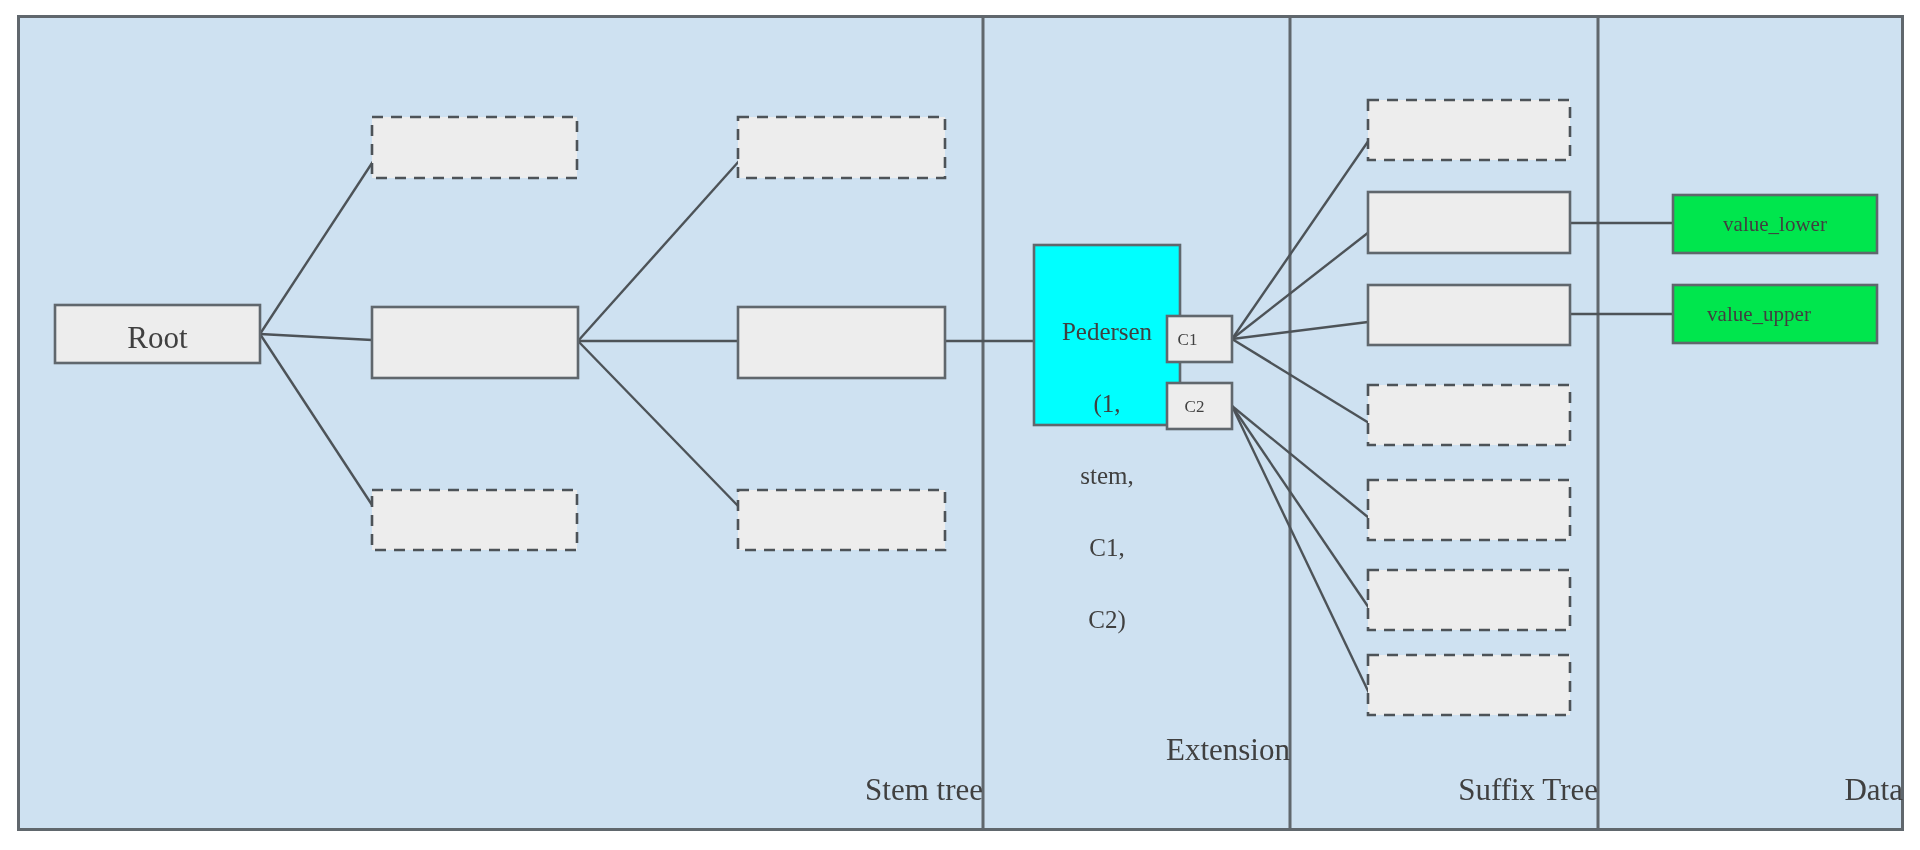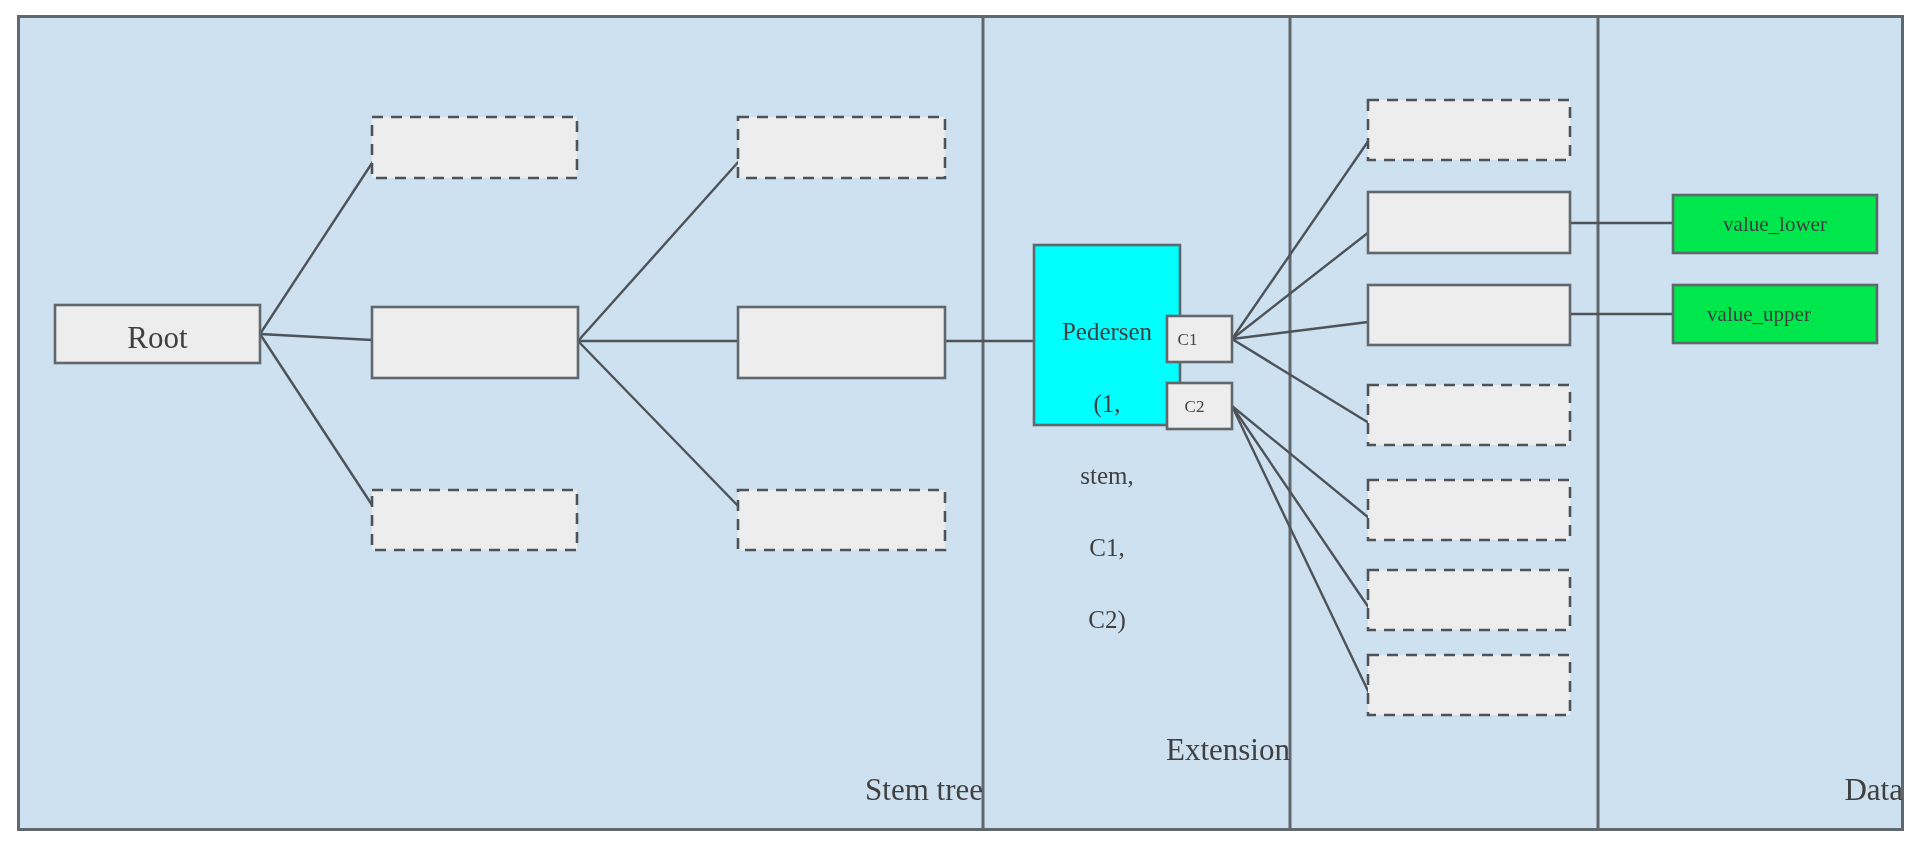--- a/index.html
+++ b/index.html
@@ -103,15 +103,16 @@
   </div>
 
   <div class="lbl cc-label" style="left:1167px;top:330px;width:41px;">C1</div>
   <div class="lbl cc-label" style="left:1167px;top:397px;width:55px;">C2</div>
 
   <div class="lbl val-label" style="left:1673px;top:212px;width:204px;">value_lower</div>
   <div class="lbl val-label" style="left:1673px;top:302px;width:172px;">value_upper</div>
 
   <div class="lbl col-label" style="left:17px;top:772px;width:966px;">Stem tree</div>
   <div class="lbl col-label" style="left:983px;top:732px;width:307px;">Extension</div>
+  <div class="lbl col-label" style="left:1290px;top:772px;width:308px;">Suffix Tree</div>
   <div class="lbl col-label" style="left:1598px;top:772px;width:305px;">Data</div>
 
 </div>
 
 </body></html>

